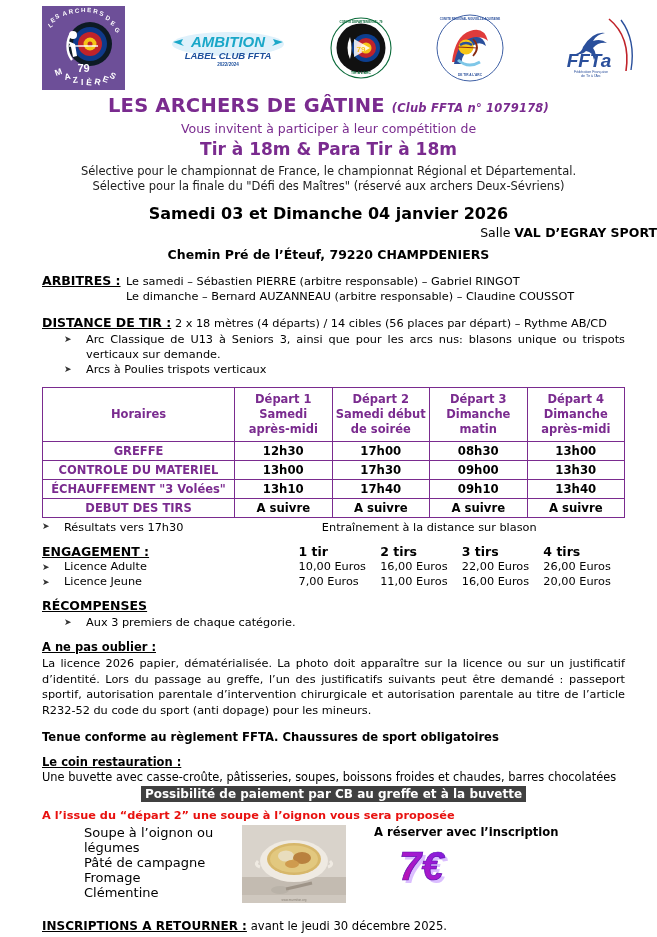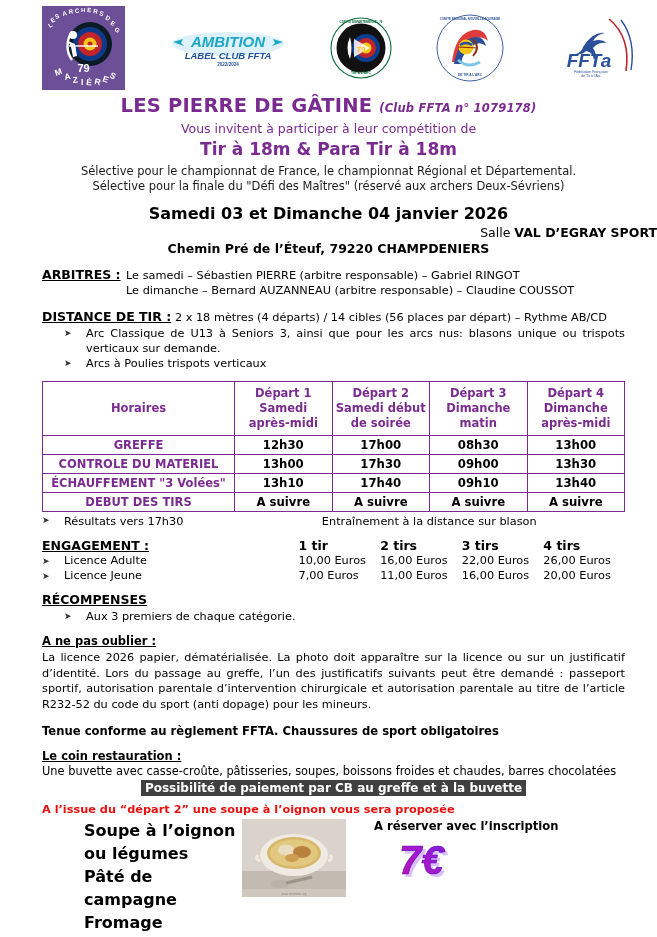--- a/index.html
+++ b/index.html
@@ -54,21 +54,21 @@
   }
   .t-disc {
     font-weight: bold; font-size: 17px; color: #7a2b8f; margin-top: 3px;
   }
   .t-sel { font-size: 11.5px; margin-top: 5px; color: #1b1b1b; }
   .t-sel2 { font-size: 11.5px; margin-top: 1px; color: #1b1b1b; }
 
   .t-date { font-weight: bold; font-size: 16px; margin-top: 11px; text-align:center; }
   .t-salle { font-size: 12.5px; margin-top: 2px; text-align:right; }
   .t-salle b { font-size: 12.5px; }
-  .t-addr { font-weight: bold; font-size: 12.5px; margin-top: 1px; text-align:center; }
+  .t-addr { font-weight: bold; font-size: 12.5px; margin-top: 7px; text-align:center; }
 
   
   .body { padding: 0 32px 0 42px; }
   .sec { margin-top: 11px; font-size: 11.5px; }
   .lbl { font-weight: bold; text-decoration: underline; font-size: 12.5px; }
   .lbl-sm { font-weight: bold; text-decoration: underline; font-size: 11.5px; }
   .arb-lines { margin-left: 84px; margin-top: -14px; }
   .arb-line { font-size: 11.3px; line-height: 15px; }
 
   .bullets { list-style: none; margin: 2px 0 0 0; padding-left: 22px; }
@@ -140,21 +140,21 @@
     background: #404040; color: #ffffff;
     font-weight: bold; font-size: 12px;
     padding: 1px 4px;
   }
   .red-line {
     color: #e8110f; font-weight: bold; font-size: 11.3px; margin-top: 7px;
   }
 
   .soup-area { display: flex; margin-top: 3px; }
   .soup-menu { width: 200px; padding-left: 42px; }
-  .soup-menu div { font-weight: bold; font-size: 16px; line-height: 23px; }
+  .soup-menu div { font-weight: normal; font-size: 13px; line-height: 15px; }
   .soup-img {
     width: 104px; height: 78px;
     position: relative; overflow: hidden;
     border: 0;
   }
   .soup-right { flex: 1; padding-left: 28px; }
   .soup-right .res { font-weight: bold; font-size: 11.6px; }
   .price7 { margin-top: 8px; margin-left: 22px; }
 
   .insc { margin-top: 16px; font-size: 12px; }
@@ -259,21 +259,21 @@
         <path d="M74 3 q15 20 10 50" stroke="#2a4f9b" stroke-width="1.4" fill="none"></path>
         <path d="M36 30 q10 -16 22 -14 q-8 1 -12 8 q8 -3 14 2 q-9 -1 -14 5 q5 7 1 12 q-1 -8 -8 -9 q-4 4 -10 3 q6 -2 7 -7z" fill="#2a4f9b"></path>
         <text x="42" y="50" text-anchor="middle" font-family="Liberation Sans, sans-serif" font-size="19" font-weight="bold" font-style="italic" fill="#2a4f9b">FFTa</text>
         <text x="44" y="56" text-anchor="middle" font-family="Liberation Sans, sans-serif" font-size="3.6" fill="#2a4f9b">Fédération Française</text>
         <text x="44" y="60" text-anchor="middle" font-family="Liberation Sans, sans-serif" font-size="3.6" fill="#2a4f9b">de Tir à l'Arc</text>
       </svg>
     </div>
   </div>
 
   <div class="titleblock">
-    <div class="t-main"><span>LES PIERRE DE GÂTINE</span> <span class="club-no">(Club FFTA n° 1079178)</span></div>
+    <div class="t-main"><span>LES ARCHERS DE GÂTINE</span> <span class="club-no">(Club FFTA n° 1079178)</span></div>
     <div class="t-sub">Vous invitent à participer à leur compétition de</div>
     <div class="t-disc">Tir à 18m &amp; Para Tir à 18m</div>
     <div class="t-sel">Sélective pour le championnat de France, le championnat Régional et Départemental.</div>
     <div class="t-sel2">Sélective pour la finale du "Défi des Maîtres" (réservé aux archers Deux-Sévriens)</div>
   </div>
 
   <div class="t-date">Samedi 03 et Dimanche 04 janvier 2026</div>
   <div class="t-salle"><span>Salle </span><b>VAL D’EGRAY SPORT</b></div>
   <div class="t-addr">Chemin Pré de l’Éteuf, 79220 CHAMPDENIERS</div>
 

